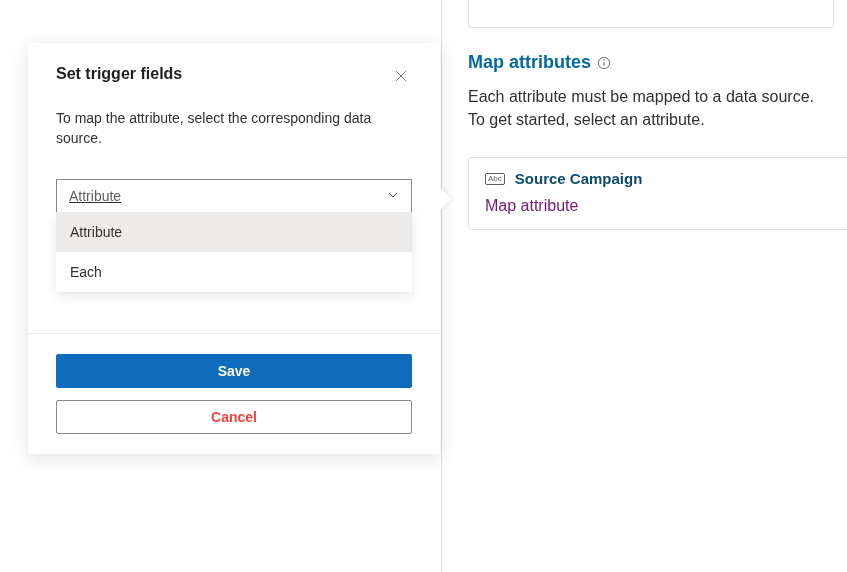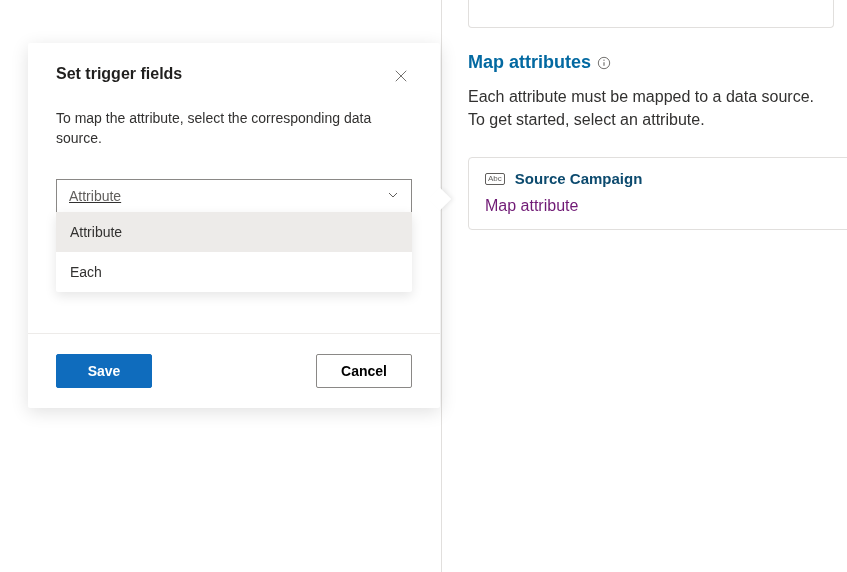--- a/index.html
+++ b/index.html
@@ -171,39 +171,40 @@
     .dropdown-item.highlighted {
       background: #edebe9;
     }
     .modal-footer {
       border-top: 1px solid #edebe9;
       padding: 20px 28px;
       display: flex;
       justify-content: space-between;
       gap: 12px;
       margin-top: 120px;
+      flex-direction: column;
     }
     .btn {
       min-width: 96px;
       height: 34px;
       font-size: 14px;
       font-weight: 600;
       border-radius: 2px;
       cursor: pointer;
       font-family: inherit;
       padding: 0 18px;
     }
     .btn-primary {
       background: #0f6cbd;
       color: #ffffff;
       border: 1px solid #0f6cbd;
     }
     .btn-secondary {
       background: #ffffff;
-      color: #000000;
+      color: #ef4444;
       border: 1px solid #8a8886;
     }
     .top-card-fragment {
       position: absolute;
       left: 468px;
       top: 0;
       width: 366px;
       height: 28px;
       border: 1px solid #e1dfdd;
       border-top: none;

